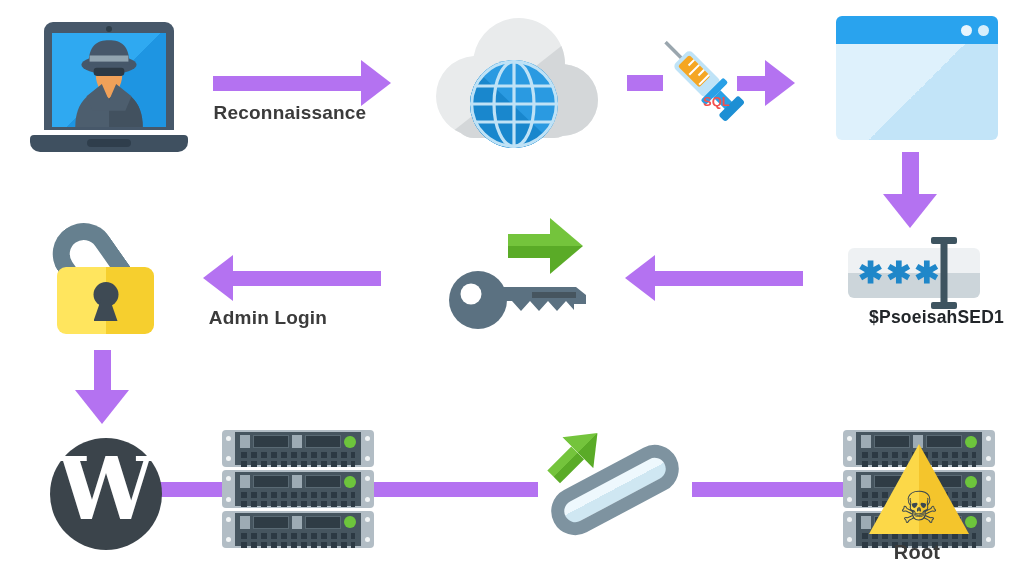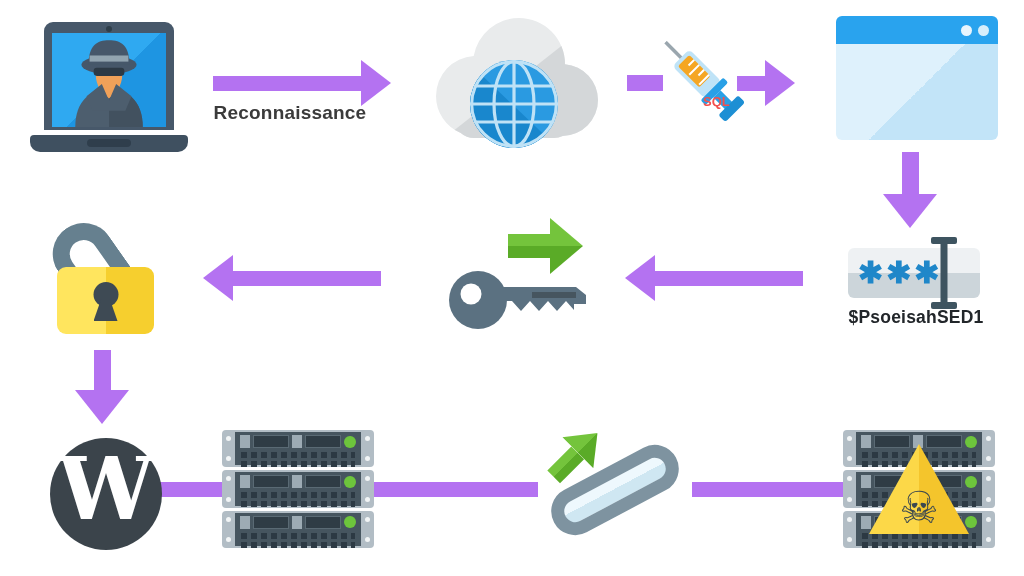--- a/index.html
+++ b/index.html
@@ -210,21 +210,21 @@
   </div>
 
   <div class="abs pw">
     <div class="pw-mask">✱✱✱</div>
     <div class="ibeam">
       <div class="cap" style="top:0;"></div>
       <div class="bar"></div>
       <div class="cap" style="bottom:0;"></div>
     </div>
   </div>
-  <div class="hash-txt" style="left:828px;top:306px;width:176px;">
+  <div class="hash-txt" style="left:828px;top:306px;width:176px;text-align:right;">
     <div>$PsoeisahSED1</div>
   </div>
 
   <div class="h-arrow left" style="left:625px;top:255px;">
     <div class="head"></div>
     <div class="shaft" style="width:148px;"></div>
   </div>
 
   <div class="g-arrow" style="left:508px;top:218px;">
     <div class="shaft" style="width:42px;"></div>
@@ -236,20 +236,21 @@
       <circle cx="31" cy="36" r="10.5" fill="#ffffff"></circle>
       <path d="M62 29 H136 L146 37 V46 L134 46 V52 L126 43 L117 53 L108 43 L99 53 L90 43 L81 53 L72 43 H62 Z" fill="#5b7181"></path>
       <rect x="92" y="34" width="44" height="6" fill="#46555f"></rect>
     </svg>
   </div>
 
   <div class="h-arrow left" style="left:203px;top:255px;">
     <div class="head"></div>
     <div class="shaft" style="width:148px;"></div>
   </div>
+  <div class="lbl" style="left:188px;top:307px;width:160px;">Admin Login</div>
 
   <div class="abs padlock">
     <div class="shackle"></div>
     <div class="lock-body">
       <div class="kh-circle"></div>
       <div class="kh-stem"></div>
     </div>
   </div>
 
   <div class="v-arrow" style="left:75px;top:350px;">
@@ -376,14 +377,15 @@
           <div class="led"></div>
           </div>
         <div class="vent r1"></div>
           <div class="vent r2"></div>
       </div>
     </div>
     <div class="warning">
       <div class="skull">☠</div>
     </div>
   </div>
+  <div class="lbl" style="left:857px;top:541px;width:120px;font-size:20px;">Root</div>
 
 </div>
 
 </body></html>

